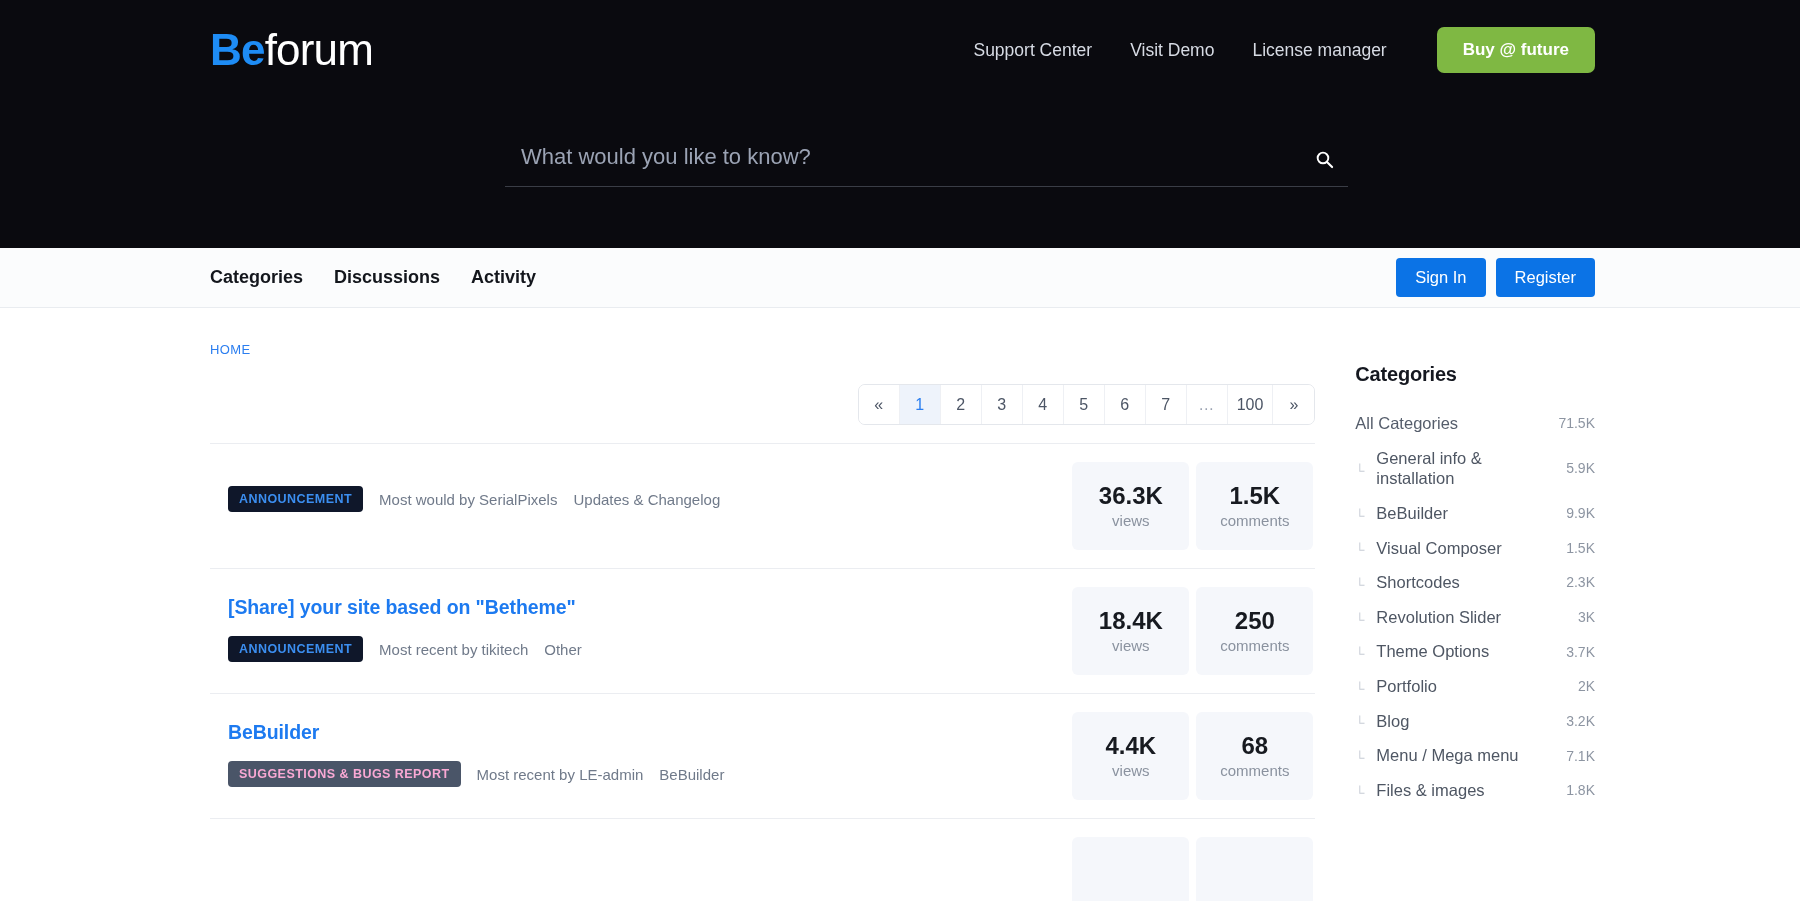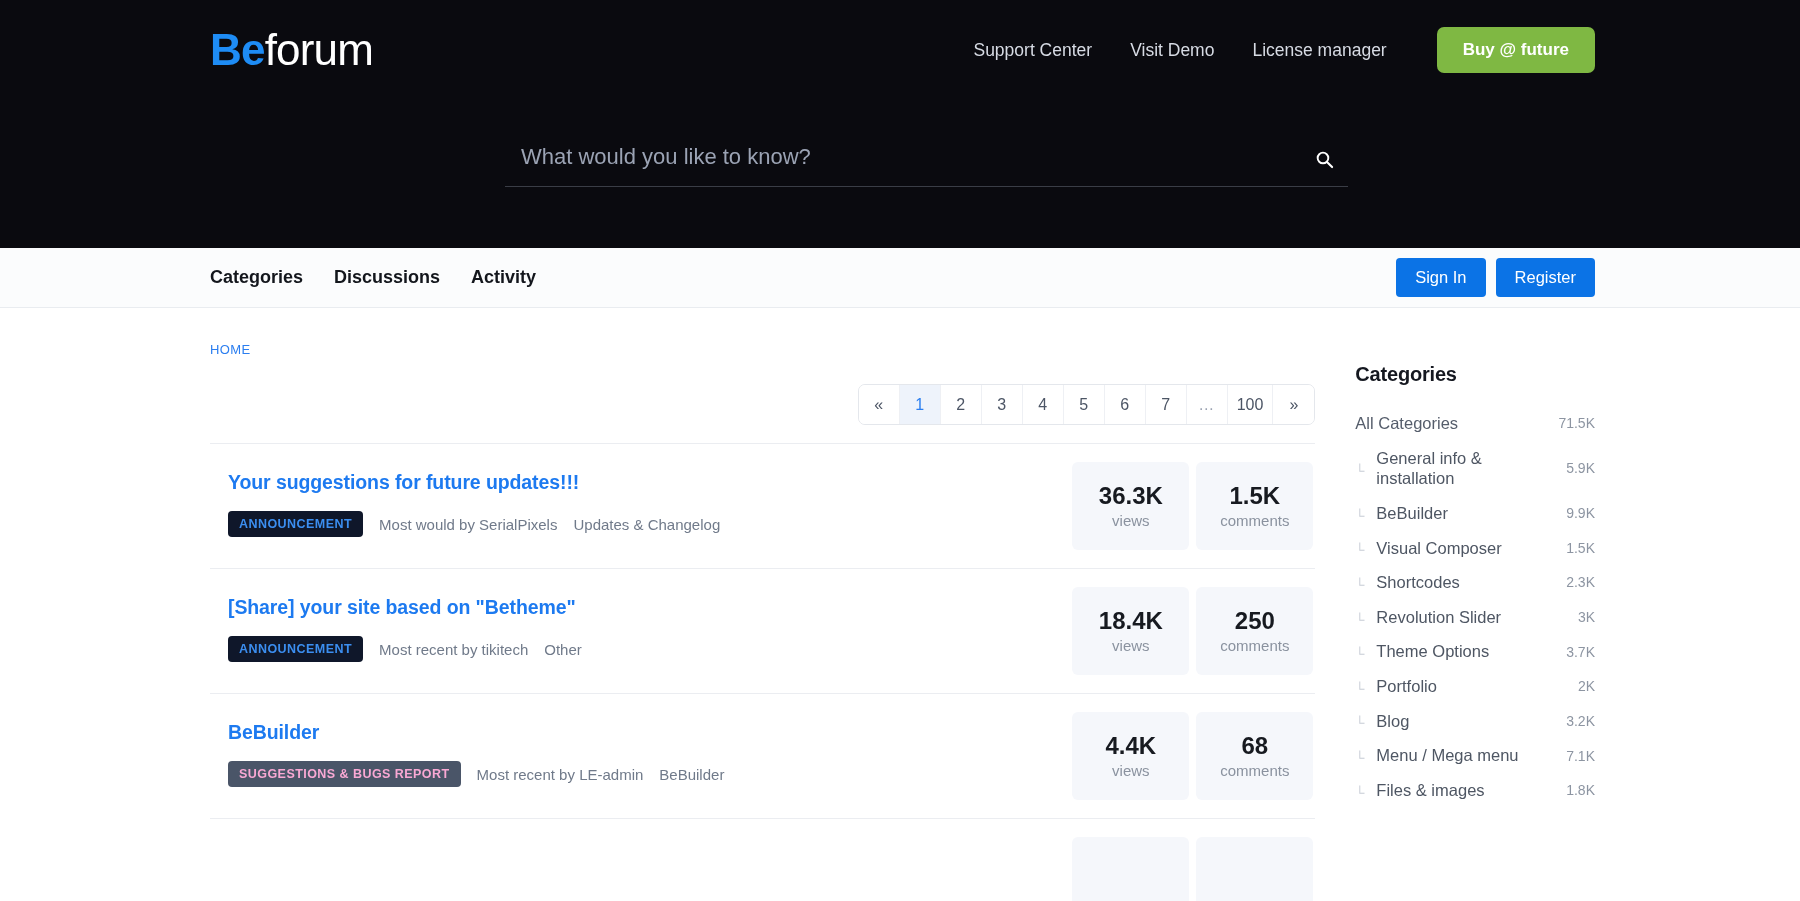--- a/index.html
+++ b/index.html
@@ -319,21 +319,20 @@
         <div class="pg">6</div>
         <div class="pg">7</div>
         <div class="pg ell">…</div>
         <div class="pg">100</div>
         <div class="pg">»</div>
       </div>
     </div>
 
     <div class="disc-row">
       <div class="disc-main">
-        <a class="disc-title" href="#">Your suggestions for future updates!!!</a>
         <div class="disc-meta">
           <span class="badge announcement">ANNOUNCEMENT</span>
           <span class="meta-text">Most would by SerialPixels</span>
           <span class="meta-text">Updates &amp; Changelog</span>
         </div>
       </div>
       <div class="disc-stats">
         <div class="stat">
           <span class="stat-num">36.3K</span>
           <span class="stat-lbl">views</span>

